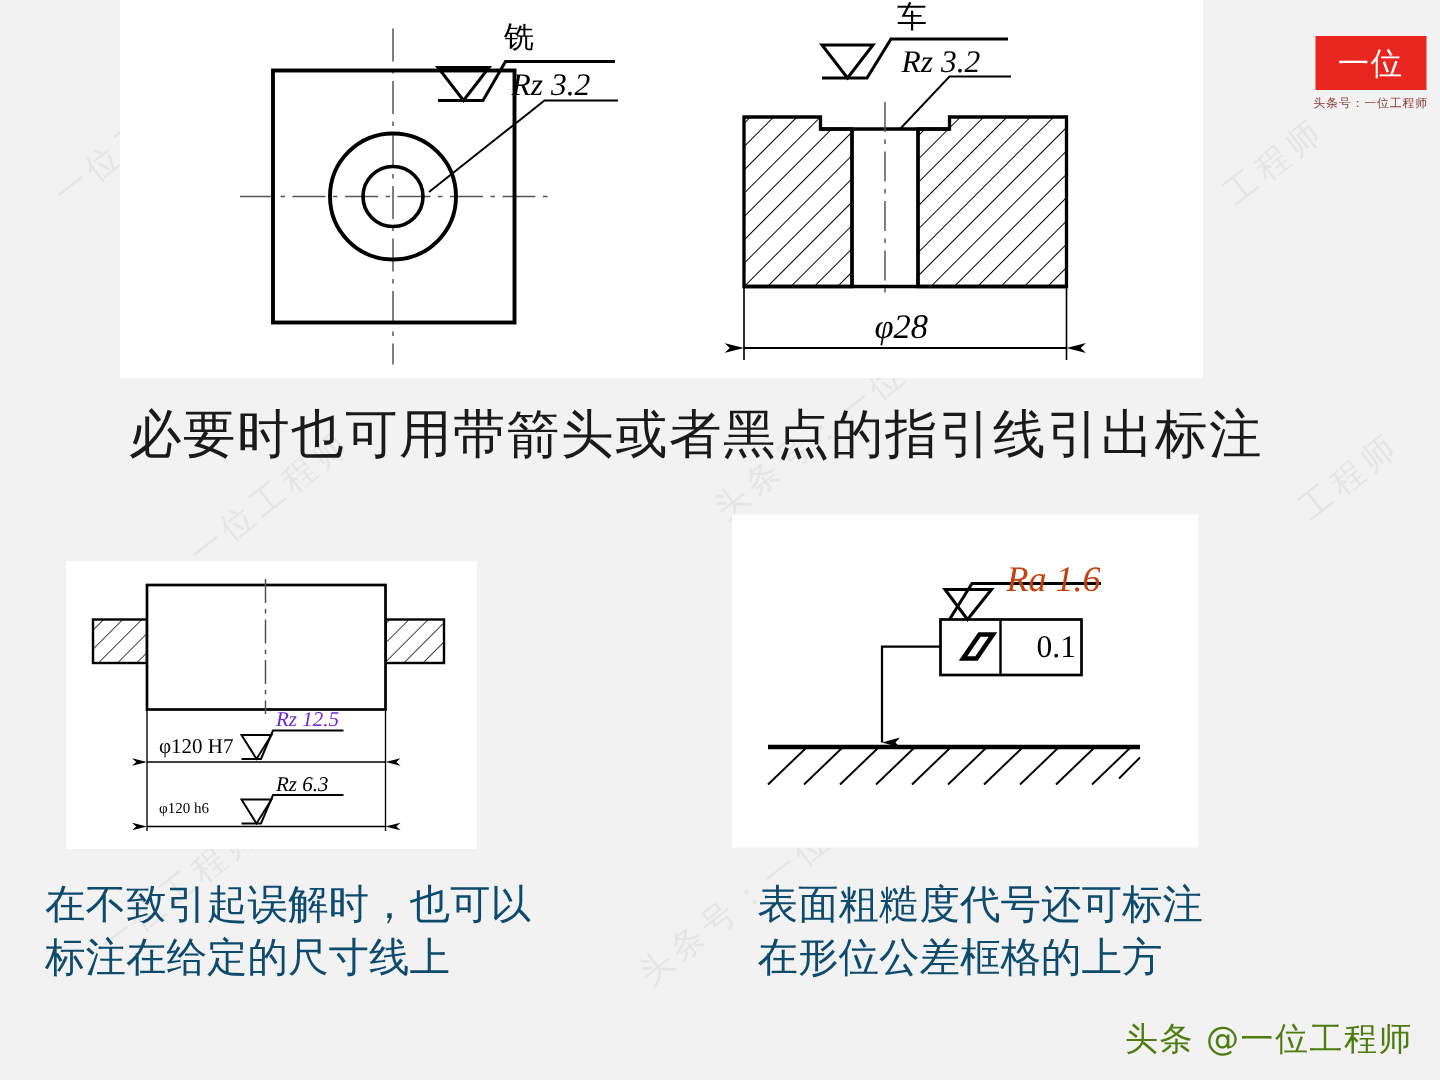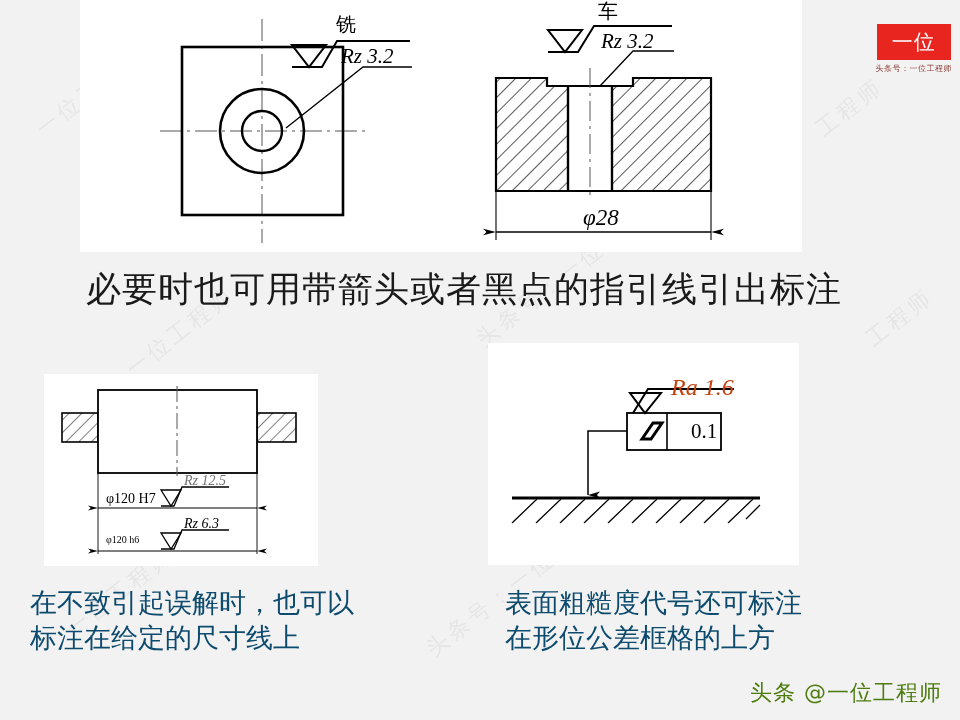--- a/index.html
+++ b/index.html
@@ -214,21 +214,21 @@
 
       <g>
         <line x1="54" y1="177" x2="213" y2="177" stroke="#000" stroke-width="1.1" marker-start="url(#arrL2)" marker-end="url(#arrR2)"></line>
         <polyline points="117,175 130,175 138,156 185,156" fill="none" stroke="#000" stroke-width="1.3"></polyline>
         <polygon points="117,159 137,159 127,175" fill="none" stroke="#000" stroke-width="1.3"></polygon>
       </g>
     </g>
   </svg>
 
   <div style="position:absolute;left:62px;top:117px;font-family:'Liberation Serif',serif;font-size:14px;color:#000;">φ120 H7</div>
-  <div style="position:absolute;left:140px;top:99px;font-family:'Liberation Serif',serif;font-style:italic;font-size:14px;color:#737373;">Rz 12.5</div>
+  <div style="position:absolute;left:140px;top:99px;font-family:'Liberation Serif',serif;font-style:italic;font-size:14px;color:#6d28d9;">Rz 12.5</div>
 
   <div style="position:absolute;left:62px;top:160px;font-family:'Liberation Serif',serif;font-size:10px;color:#000;">φ120 h6</div>
   <div style="position:absolute;left:140px;top:142px;font-family:'Liberation Serif',serif;font-style:italic;font-size:14px;color:#000;">Rz  6.3</div>
 </div>
 
 <div class="panel" style="left:488px;top:343px;width:311px;height:222px;">
   <svg class="canvas" width="311" height="222" viewBox="0 0 311 222">
     <defs>
       <marker id="arrDown" markerWidth="10" markerHeight="13" refX="5" refY="12" orient="auto" markerUnits="userSpaceOnUse">
         <path d="M5,12 L1.6,0 L5,3 L8.4,0 Z" fill="#000"></path>

